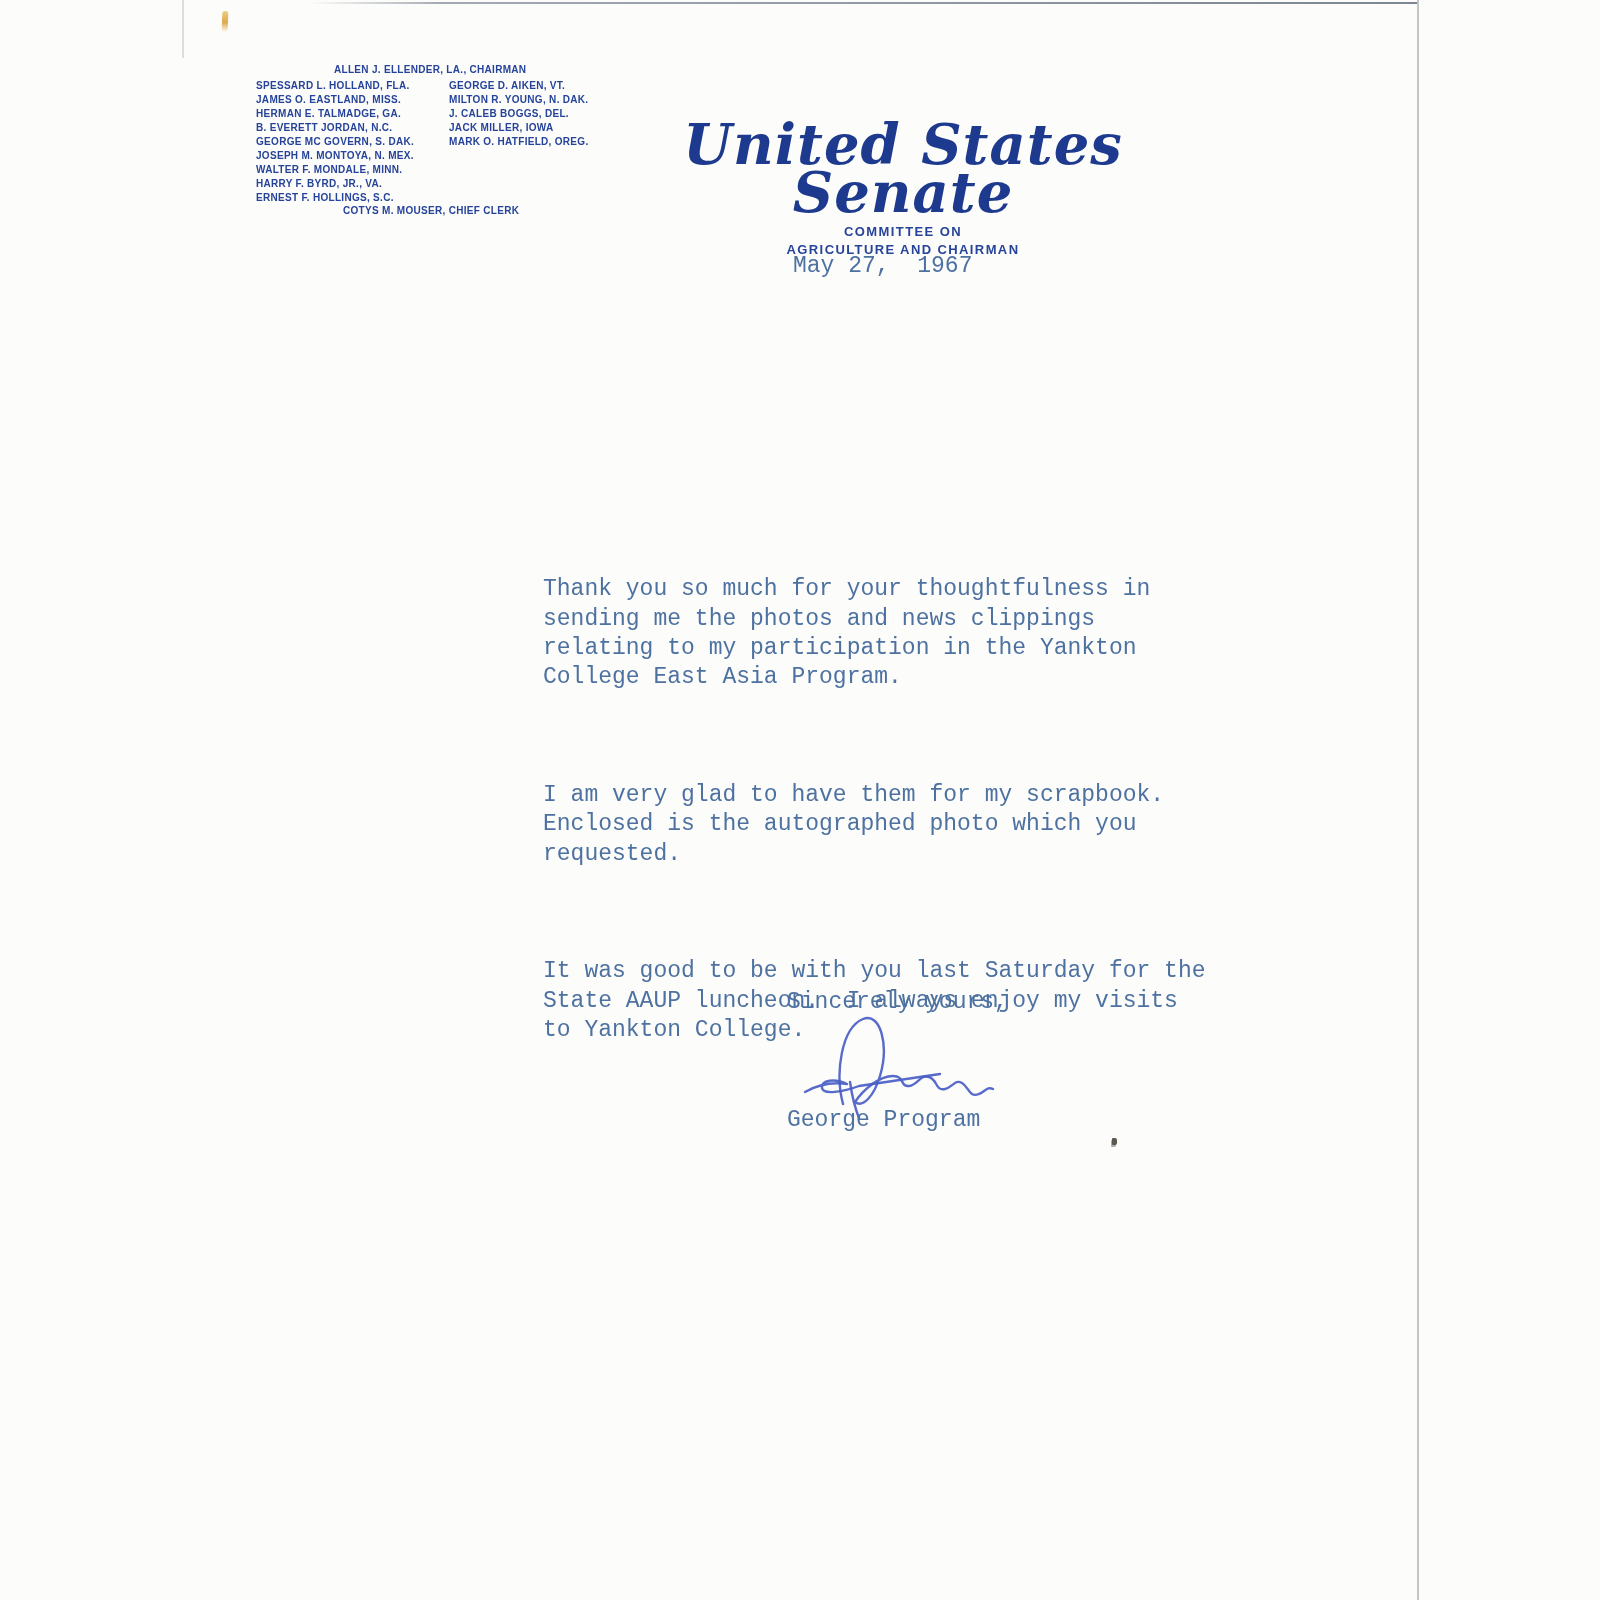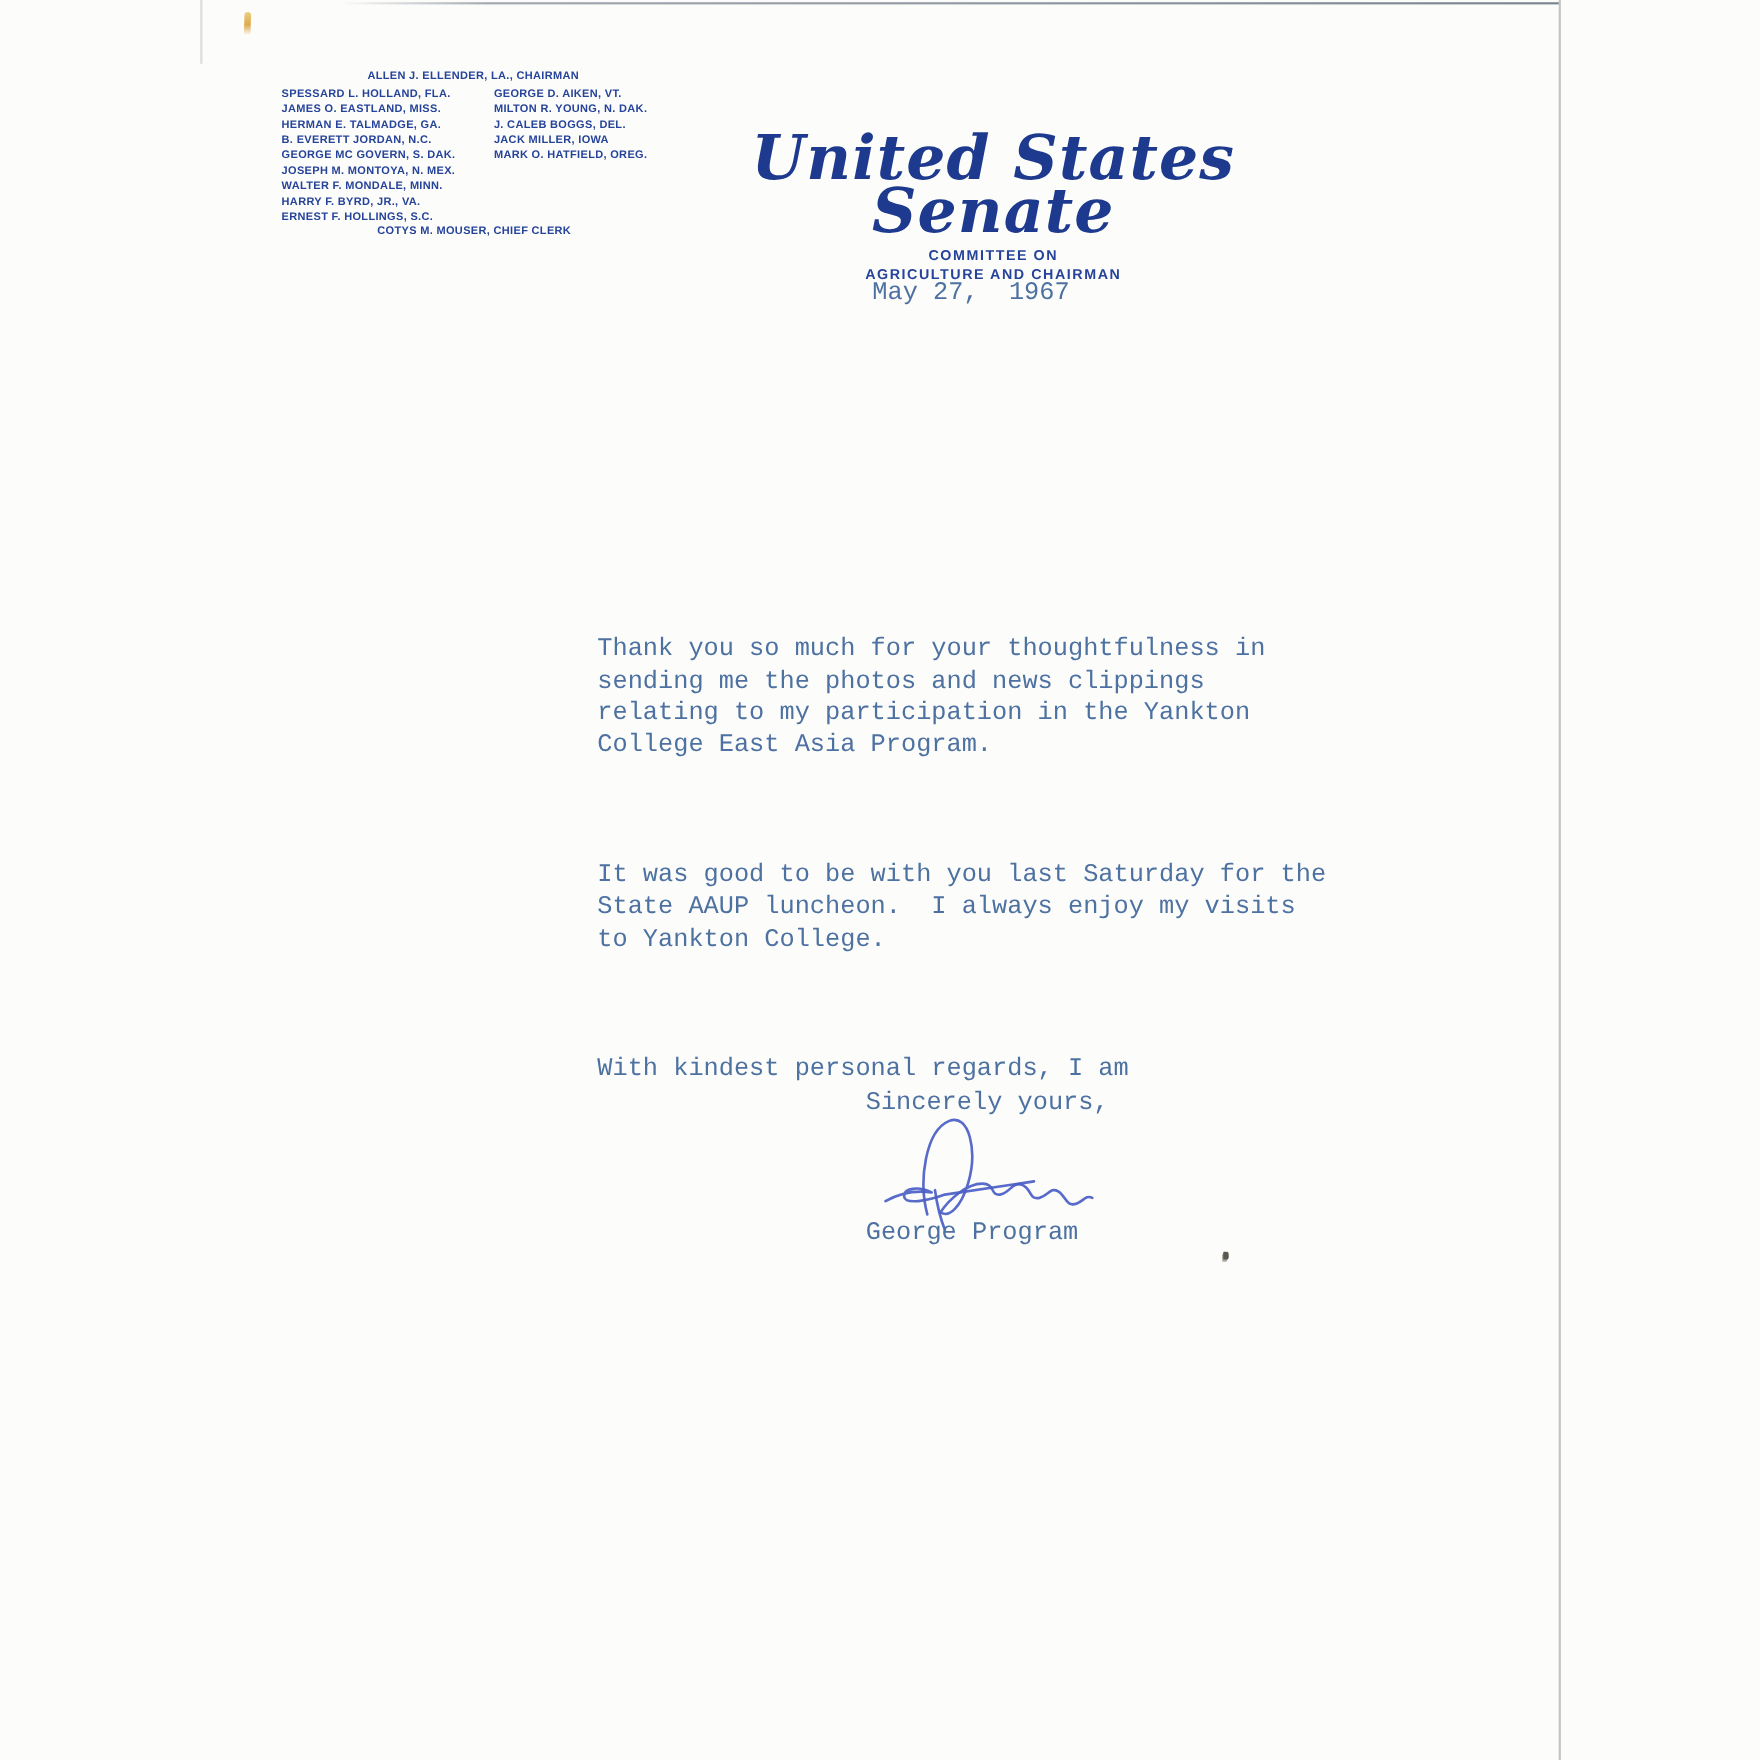--- a/index.html
+++ b/index.html
@@ -122,24 +122,26 @@
     <div class="senate-sub" style="margin-top:0;">AGRICULTURE AND CHAIRMAN</div>
   </div>
 
   <div class="type date-line">May 27,  1967</div>
 
   <div class="type body-block">
     <div class="para">Thank you so much for your thoughtfulness in
 sending me the photos and news clippings
 relating to my participation in the Yankton
 College East Asia Program.</div>
+    <div class="para">I am very glad to have them for my scrapbook.
+Enclosed is the autographed photo which you
+requested.</div>
     <div class="para">It was good to be with you last Saturday for the
 State AAUP luncheon.  I always enjoy my visits
 to Yankton College.</div>
-    <div class="para">With kindest personal regards, I am</div>
   </div>
 
   <div class="type closing-line">Sincerely yours,</div>
 
   <svg class="sig" viewBox="0 0 215 108" aria-hidden="true">
     <path d="M 48 92 C 40 62, 46 16, 68 7 C 86 0, 94 34, 85 64 C 79 84, 68 96, 60 90
              C 68 78, 84 64, 98 64 C 110 64, 105 75, 114 74 C 123 73, 125 62, 134 65
              C 143 68, 140 79, 150 77 C 158 75, 160 67, 167 71 C 174 75, 174 86, 184 82
              C 190 80, 192 74, 198 77"></path>
     <path d="M 10 80 C 24 72, 38 70, 52 72 C 40 66, 26 68, 27 76 C 28 83, 48 80, 64 74 L 145 62"></path>

